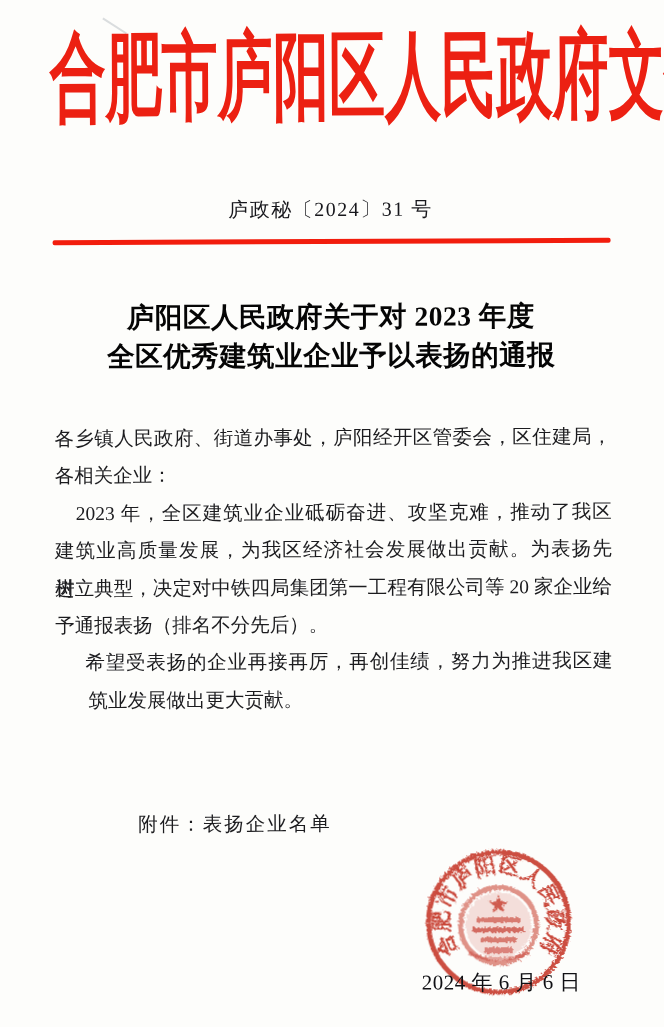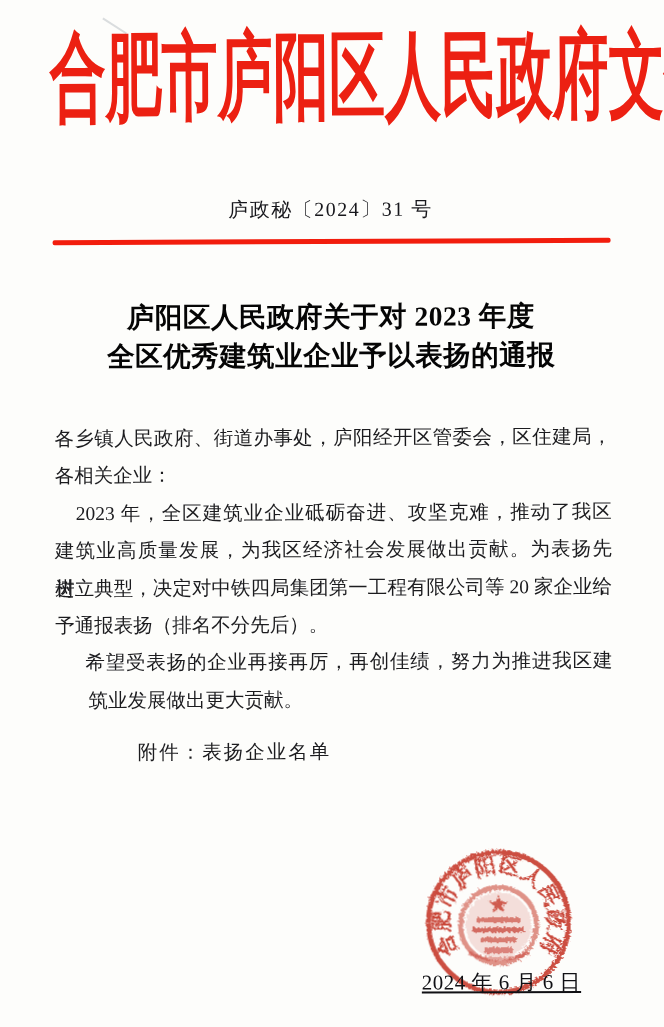--- a/index.html
+++ b/index.html
@@ -38,25 +38,25 @@
     color: #050505; letter-spacing: 0.5px;
   }
 
   .body-block { position: absolute; top: 419px; left: 55px; width: 557px; font-size: 19.5px; color: #1c1c1f; }
   .bline { height: 37.4px; line-height: 37.4px; }
   .jl { text-align: justify; text-align-last: justify; }
   .ind1  { padding-left: 21px; }
   .ind15 { padding-left: 30px; }
   .ind16 { padding-left: 33px; }
 
-  .attach { position: absolute; top: 738px; left: 137px; font-size: 19.5px; letter-spacing: 2px; color: #1c1c1f; text-align: right; }
+  .attach { position: absolute; top: 810px; left: 137px; font-size: 19.5px; letter-spacing: 2px; color: #1c1c1f; text-align: right; }
 
   .seal { position: absolute; top: 842px; left: 419px; width: 156px; height: 166px; z-index: 1; }
 
-  .datetext { position: absolute; top: 969px; left: 420px; font-size: 21px; letter-spacing: 0.5px; color: #101014; z-index: 2; text-decoration: underline; }
+  .datetext { position: absolute; top: 969px; left: 420px; font-size: 21px; letter-spacing: 0.5px; color: #101014; z-index: 2; }
 
   .smudge { position: absolute; top: 24px; left: 103px; width: 28px; height: 2px;
             background: #99a0a8; opacity: 0.35; transform: rotate(33deg); }
 </style>
 </head>
 <body>
 
 <div class="page">
   <div class="tilt">
 

